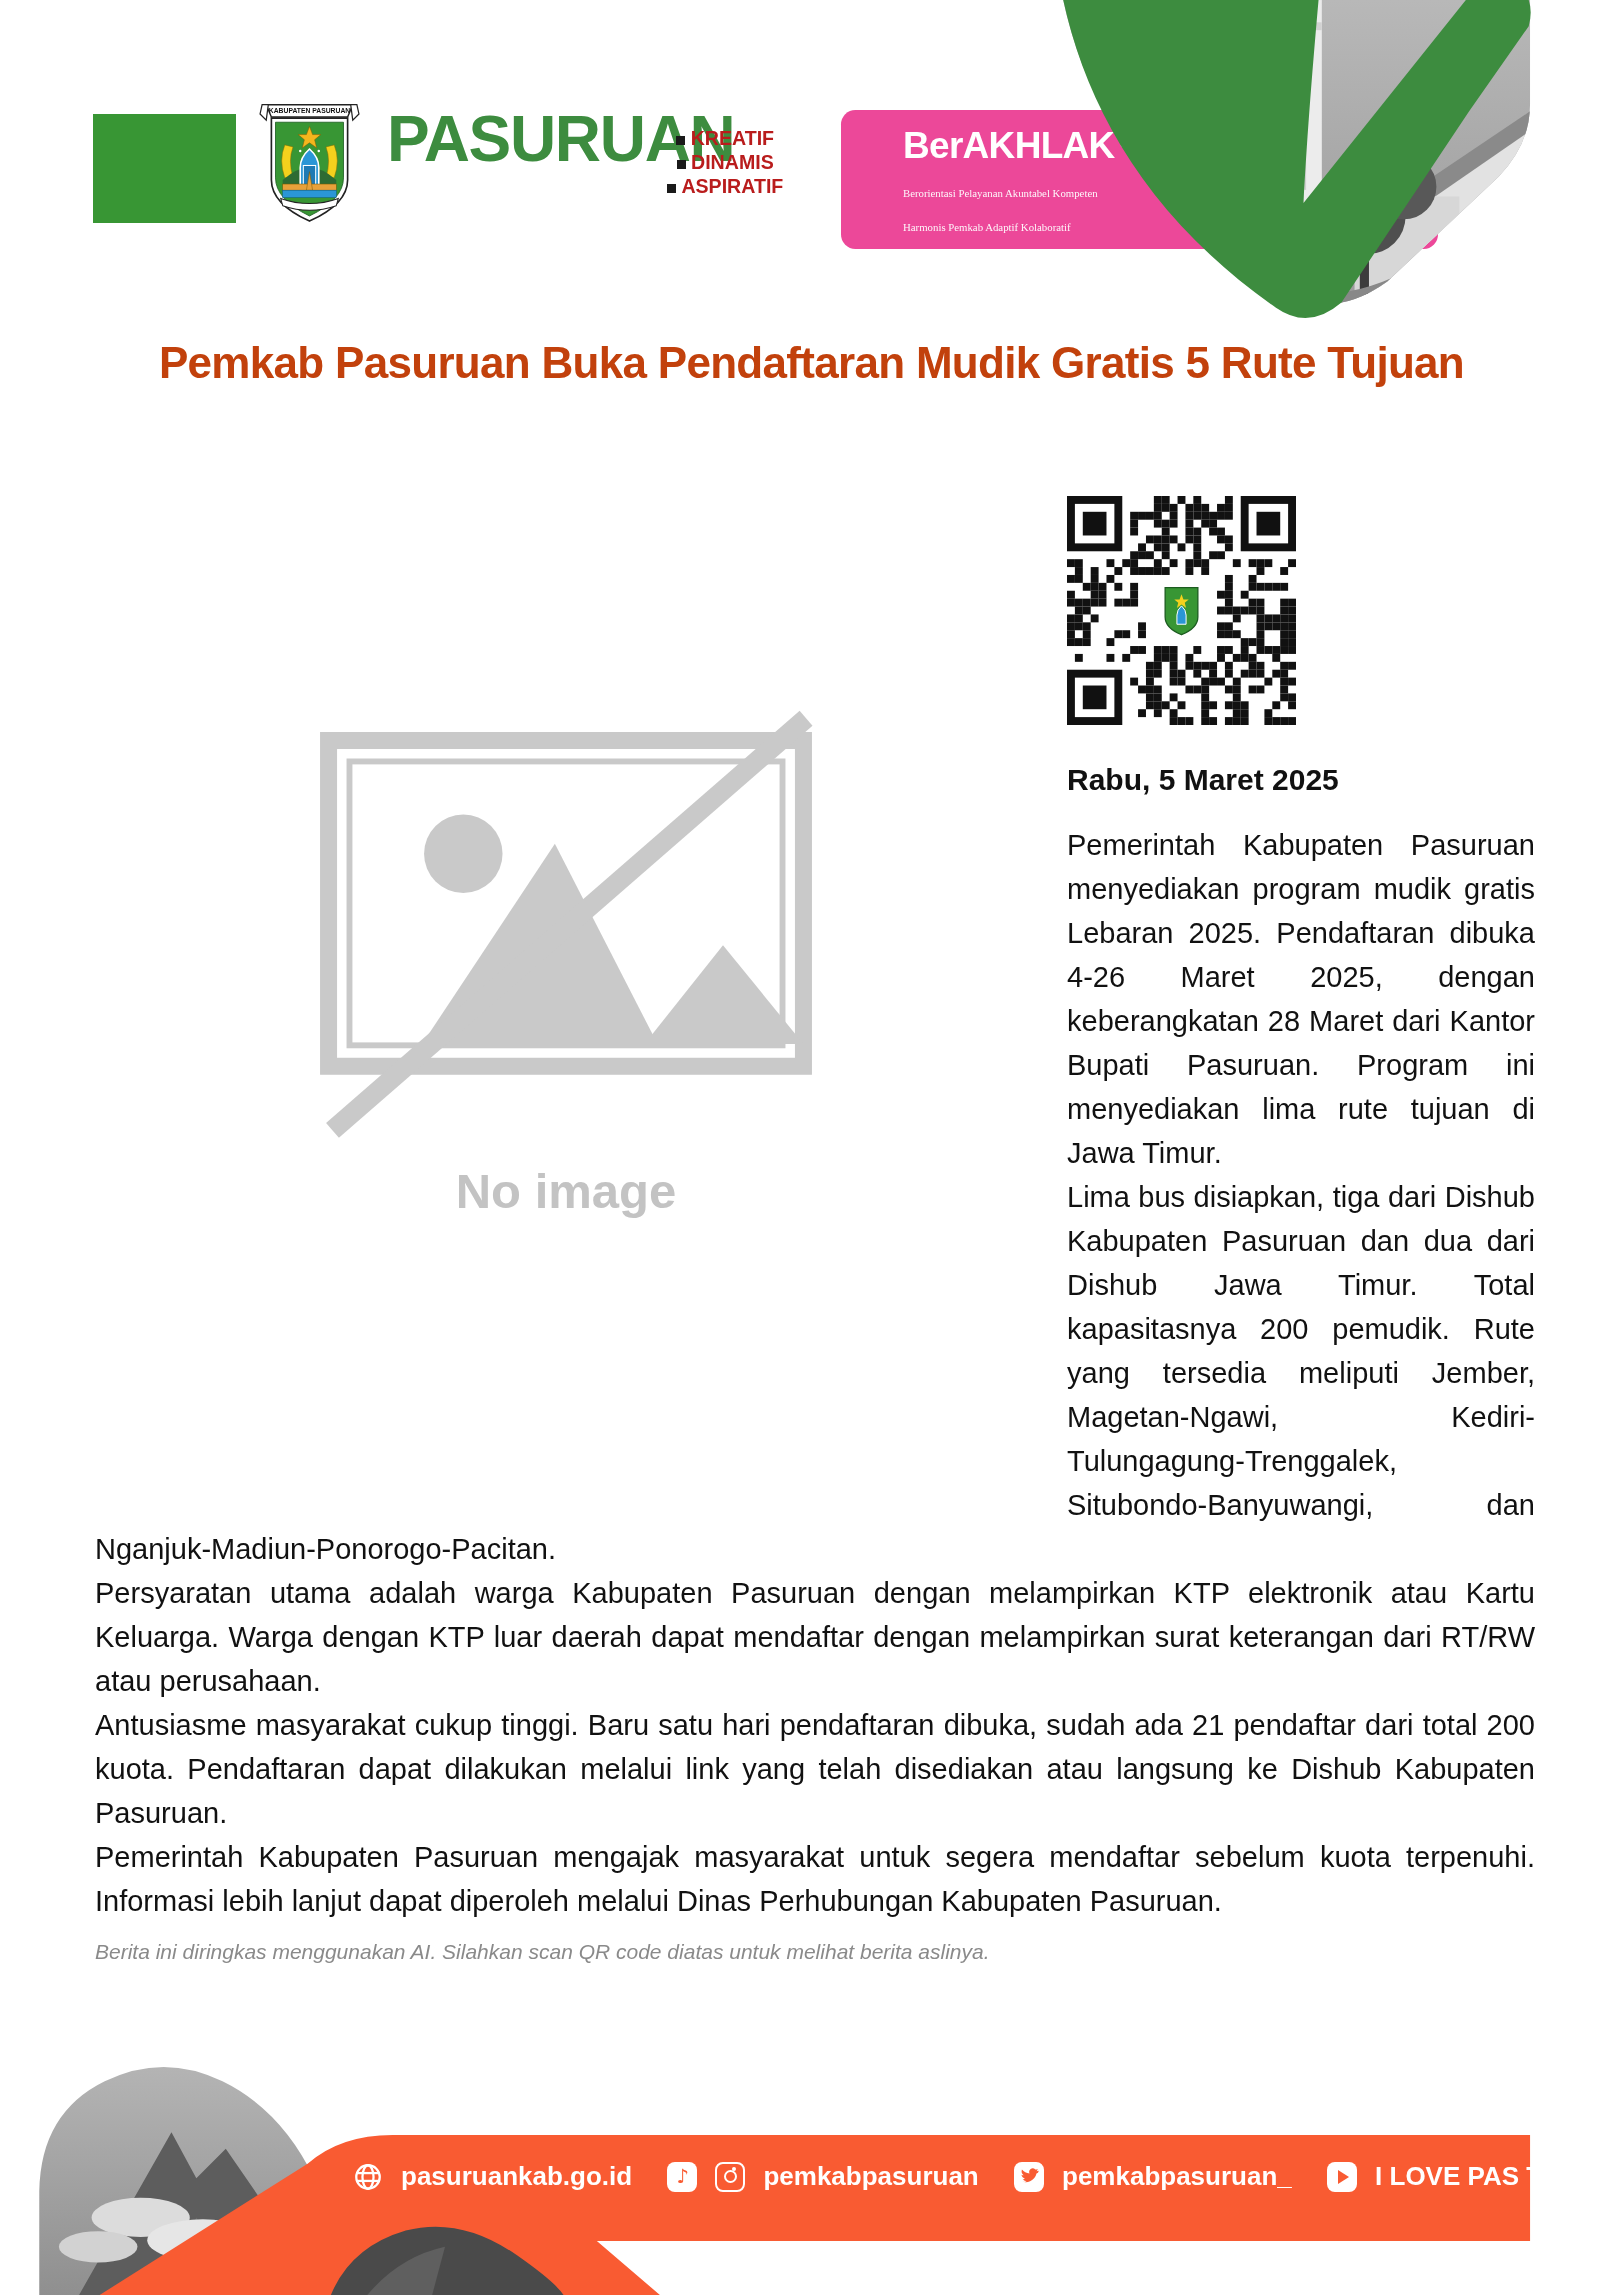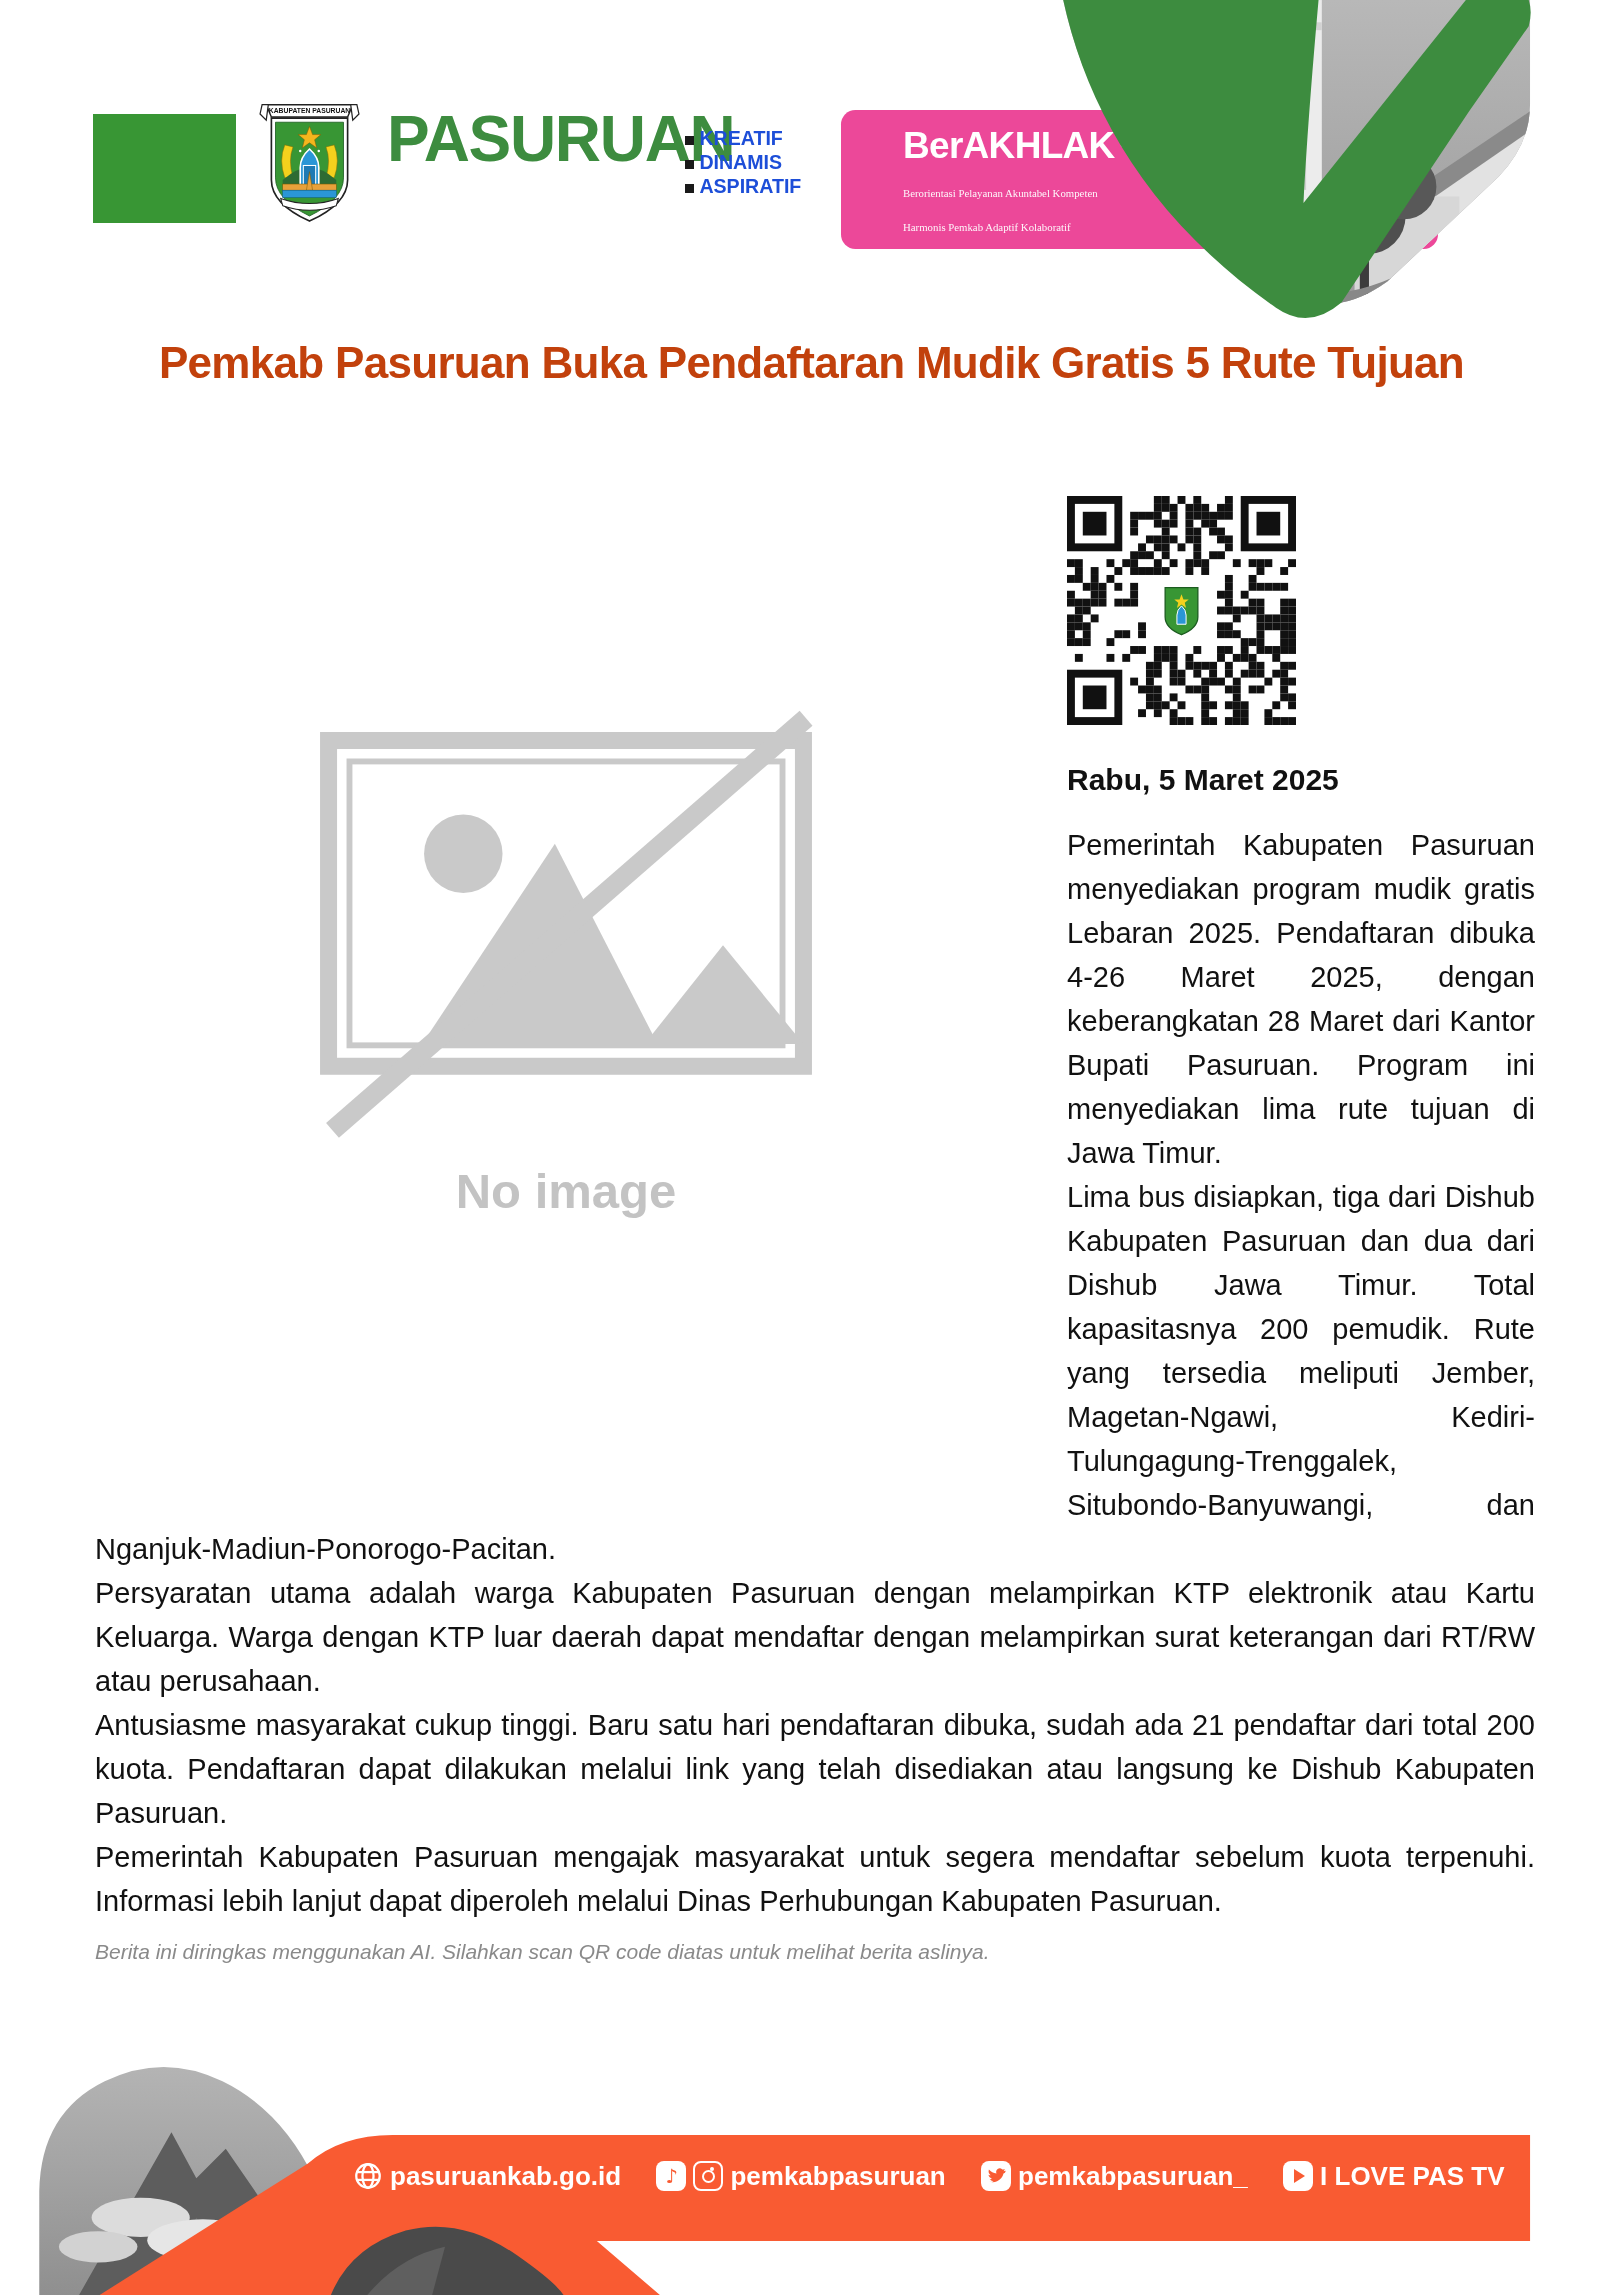--- a/index.html
+++ b/index.html
@@ -6,21 +6,21 @@
   html,body { background:#ffffff; }
   body { font-family:"Liberation Sans", sans-serif; }
   .page { position:relative; width:1623px; height:2295px; background:#fff; overflow:hidden; }
 
   
   .green-rect { position:absolute; left:93px; top:114px; width:143px; height:109px; background:#389634; }
   .crest { position:absolute; left:258px; top:103px; }
   .brand { position:absolute; left:387px; top:110px; line-height:0.92; color:#3d8c3f; font-weight:bold; letter-spacing:-1.3px; }
   .brand .l1 { font-size:64px; }
   .brand .l2 { font-size:64px; }
-  .tagline { position:absolute; left:685px; top:126px; font-size:19.6px; font-weight:bold; color:#1d4ed8; line-height:24px; }
+  .tagline { position:absolute; left:667px; top:126px; font-size:19.6px; font-weight:bold; color:#b91c1c; line-height:24px;text-align:center; }
   .tagline div::before { content:""; display:inline-block; width:9.2px; height:9.2px; background:#1a1a1a; margin-right:5.2px; }
   .banner { position:absolute; left:841px; top:110px; width:597px; height:139px; background:#ec4899; border-radius:14.4px;
             display:flex; align-items:center; color:#fff; z-index:1; }
   .berakhlak { margin-left:62px; }
   .berakhlak .t { font-size:37px; font-weight:bold; letter-spacing:-0.7px; display:flex; align-items:flex-start; }
   .berakhlak .t svg { margin:-3.9px 0 0 1.3px; }
   .berakhlak .s { font-size:10.8px; font-weight:300; line-height:13.7px; margin-top:20px; opacity:.95;font-family:Liberation Serif, serif; }
   .hashtag { display:flex; align-items:center; margin-left:31px; }
   .hashtag .hash { font-size:84px; font-weight:bold; line-height:65px; transform:skewX(-6deg); }
   .hashtag .words { font-size:25px; font-weight:bold; line-height:25.5px; margin-left:3.9px; letter-spacing:-0.3px; }
@@ -38,21 +38,21 @@
   .qr { width:229px; height:229px; }
   .date { margin-top:36px; font-size:30px; font-weight:bold; }
   .body p { font-size:29px; line-height:44px; text-align:justify; }
   .body { margin-top:26px; }
   .note { clear:none; margin-top:17px; font-size:21px; font-style:italic; color:#8a8a8a; }
 
   
   .footer-art { position:absolute; left:0; top:2021px; }
   .social { position:absolute; left:353px; top:2161px; z-index:5; display:flex; align-items:center; gap:15.7px;
             color:#fff; font-weight:bold; font-size:26px; }
-  .social .item { display:flex; gap:7px; margin-right:19.6px; }
+  .social .item { display:flex; align-items:center; gap:18px; margin-right:19.6px; }
   .sq { width:30px; height:30px; border-radius:7.9px; background:#fff; display:flex; align-items:center; justify-content:center; }
   .sq.outline { background:transparent; border:2.6px solid #fff; }
   .sq .note-glyph { color:#f95b32; font-size:19.6px; font-weight:bold; font-family:"DejaVu Sans", sans-serif; }
   .ig-circle { width:13px; height:13px; border:2.6px solid #fff; border-radius:50%; position:relative; }
   .ig-dot { position:absolute; right:-0.7px; top:-4.6px; width:3.9px; height:3.9px; border-radius:50%; background:#fff; }
   .yt-tri { width:0; height:0; border-left:11.8px solid #f95b32; border-top:7.2px solid transparent; border-bottom:7.2px solid transparent; margin-left:2.6px; }
 </style>
 </head>
 <body>
 

